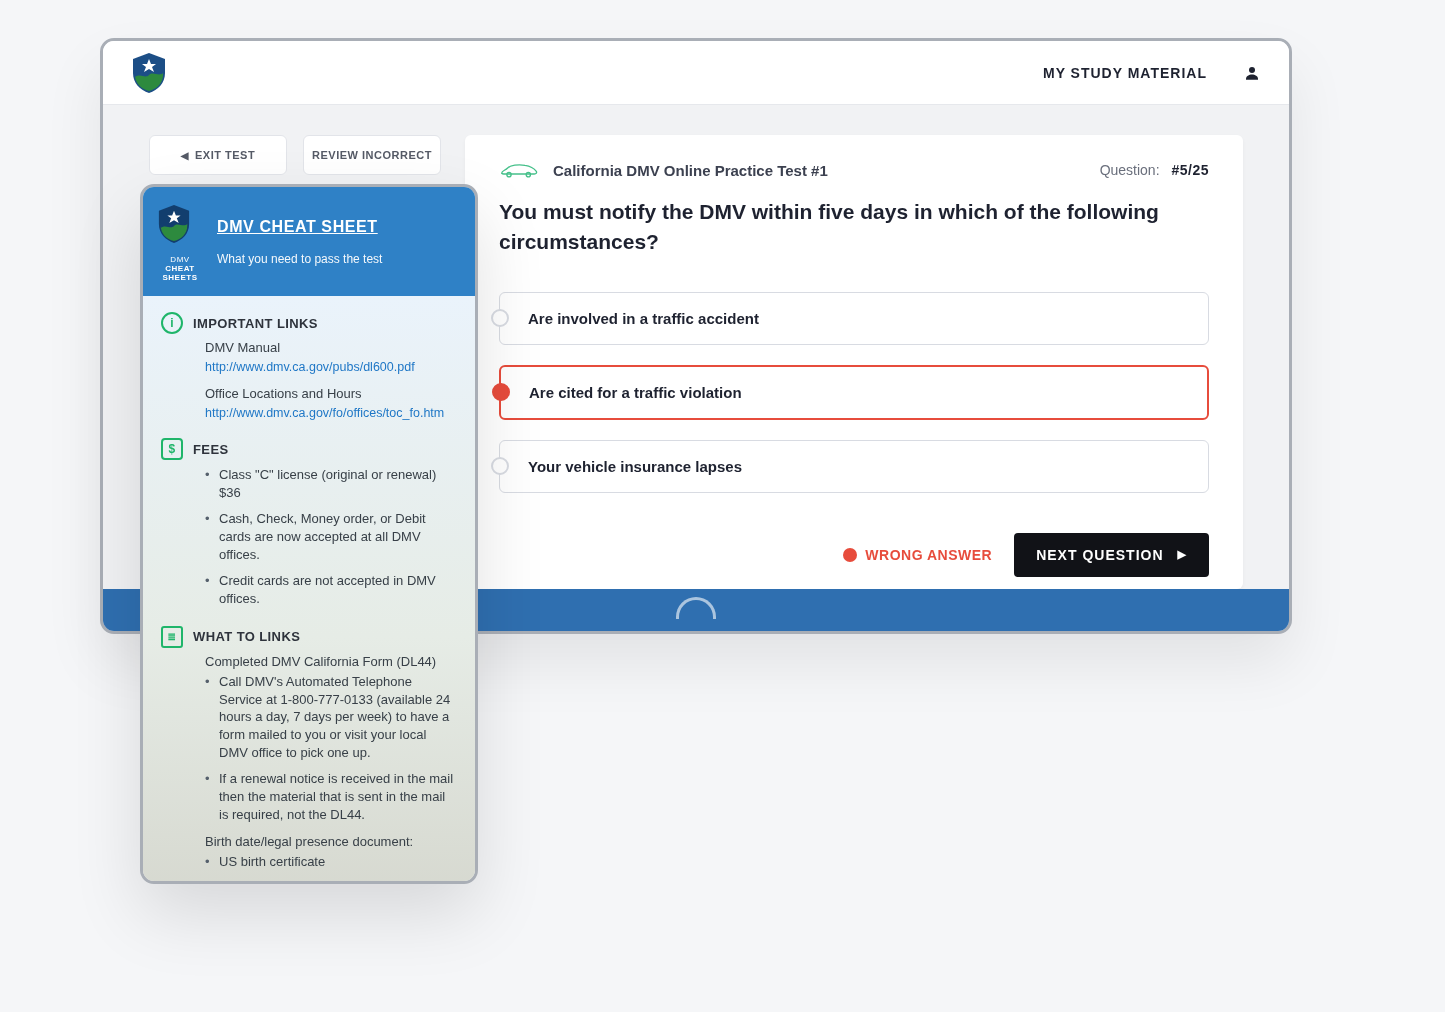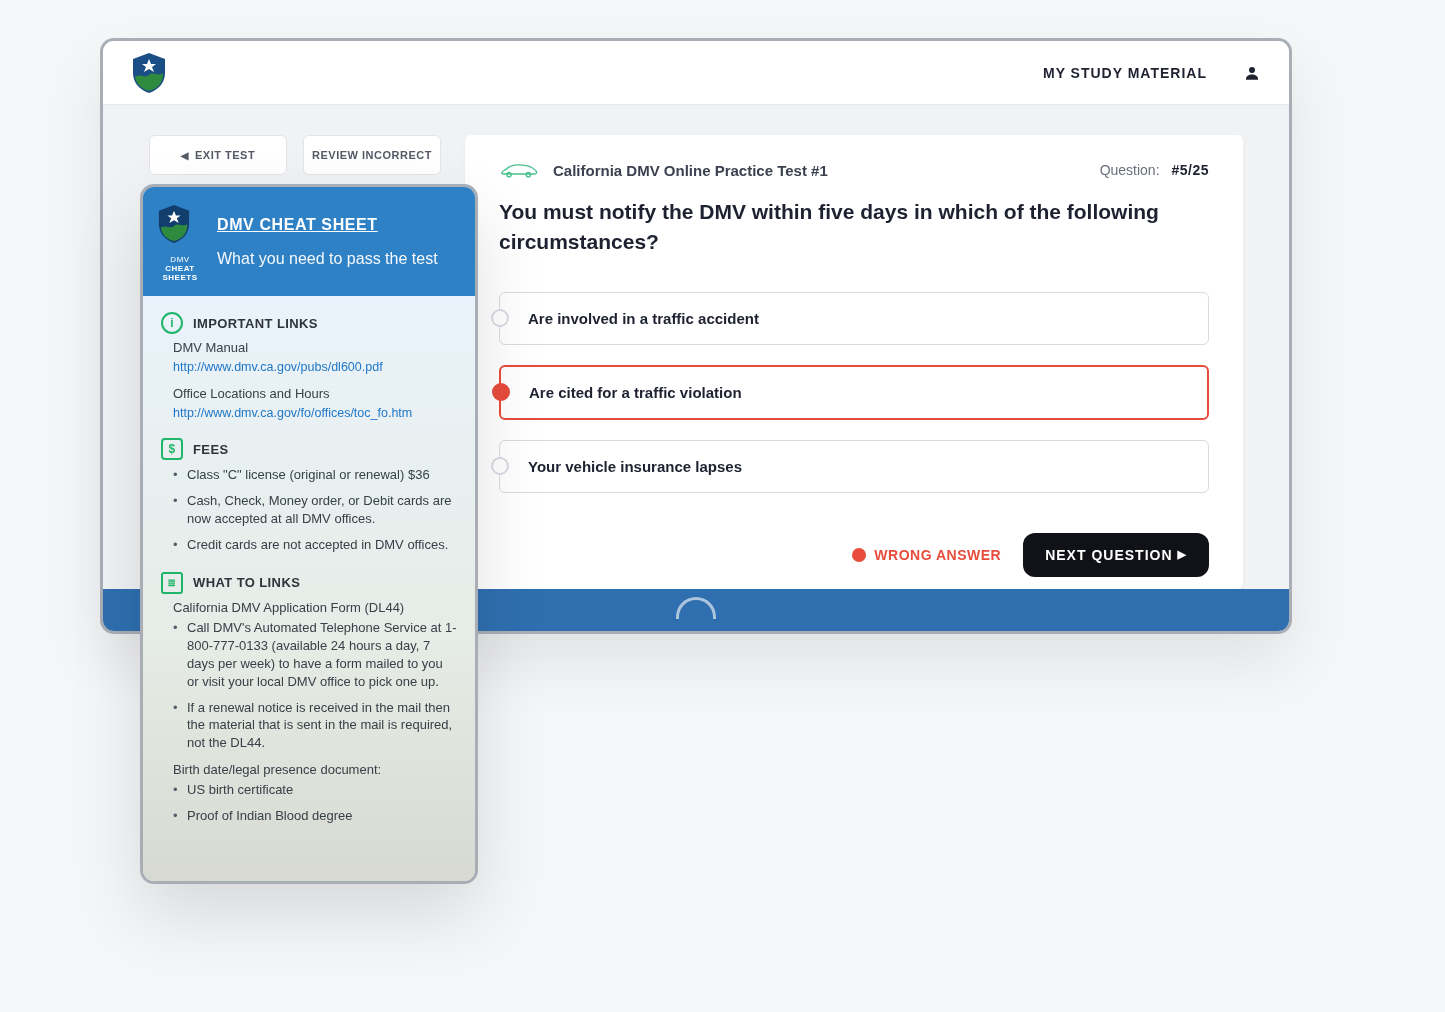--- a/index.html
+++ b/index.html
@@ -106,23 +106,23 @@
     display:flex; align-items:center; justify-content:flex-end; gap:22px;
   }
   .wrong-ans {
     display:flex; align-items:center; gap:8px;
     color:#e74c3c; font-weight:700; font-size:14px; letter-spacing:.5px;
   }
   .wrong-ans .reddot {
     width:14px; height:14px; border-radius:50%; background:#e74c3c;
   }
   .next-btn {
-    background:#111217; color:#fff; border:none; border-radius:12px;
+    background:#111217; color:#fff; border:none; border-radius:4px;
     padding:14px 22px; font-size:14px; font-weight:700; letter-spacing:1px;
-    display:flex; align-items:center; gap:5px; cursor:pointer;
+    display:flex; align-items:center; gap:14px; cursor:pointer;
   }
   .next-btn .tri { font-size:11px; }
 
   .app-footer {
     position:absolute; left:0; right:0; bottom:0; height:42px;
     background:#2f6fb0;
     display:flex; align-items:flex-start; justify-content:center;
   }
   .app-footer .arc {
     margin-top:8px; width:40px; height:22px;
@@ -141,21 +141,21 @@
     box-shadow: 0 30px 70px rgba(0,0,0,.12);
   }
   .mobile-header {
     background:#2f81c6; color:#fff;
     padding:14px 18px 14px 14px;
     display:flex; align-items:center; gap:14px;
   }
   .mobile-header .shield-small { width:34px; height:46px; }
   .mobile-header .txt { display:flex; flex-direction:column; }
   .mobile-header .title { font-size:16px; font-weight:800; letter-spacing:.6px;text-decoration:underline; }
-  .mobile-header .sub { font-size:16px; margin-top:16px; opacity:.95; }
+  .mobile-header .sub { font-size:12px; margin-top:16px; opacity:.95; }
   .mobile-header .brand { font-size:8px; letter-spacing:.5px; margin-top:4px; text-align:center; width:46px; }
   .mobile-header .brand b{font-weight:800;}
 
   .mobile-body {
     padding:16px 18px 10px 18px;
     font-size:13px; color:#384048;
     background:linear-gradient(#eaf3fb 0%, #e6ece6 55%, #d5d7ce 100%);
     height:calc(100% - 74px);
     overflow:hidden;
   }
@@ -165,21 +165,21 @@
     font-weight:800; font-size:13px; letter-spacing:.4px; color:#2e333c;
     margin-bottom:6px;
   }
   .sec-icon {
     width:22px; height:22px; border:2px solid #1fb56a; border-radius:50%;
     display:flex; align-items:center; justify-content:center;
     color:#1fb56a; font-size:12px; font-weight:800;
   }
   .sec-icon.square { border-radius:4px; }
   .sec-icon.doc { border-radius:3px; font-size:10px; }
-  .sec-body { margin-left:12px; }
+  .sec-body { margin-left:44px; }
   .sec-body .plain { margin-bottom:4px; }
   .sec-body a { color:#1f77c6; text-decoration:none; font-size:12.5px; word-break:break-all; }
   .sec-body ul { list-style:none; padding:0; margin:4px 0 0; }
   .sec-body ul li {
     position:relative; padding-left:14px; margin-bottom:8px; line-height:1.38;
   }
   .sec-body ul li::before {
     content:"•"; position:absolute; left:0; top:0; color:#55606c;
   }
 </style>
@@ -316,21 +316,21 @@
         </ul>
       </div>
     </div>
 
     <div class="section">
       <div class="sec-head">
         <span class="sec-icon doc">≣</span>
         <span>WHAT TO LINKS</span>
       </div>
       <div class="sec-body">
-        <div class="plain">California DMV Application Form (DL44)</div>
+        <div class="plain">Completed DMV California Form (DL44)</div>
         <ul>
           <li>Call DMV's Automated Telephone Service at 1-800-777-0133 (available 24 hours a day, 7 days per week) to have a form mailed to you or visit your local DMV office to pick one up.</li>
           <li>If a renewal notice is received in the mail then the material that is sent in the mail is required, not the DL44.</li>
         </ul>
         <div class="plain" style="margin-top:10px">Birth date/legal presence document:</div>
         <ul>
           <li>US birth certificate</li>
           <li>Proof of Indian Blood degree</li>
         </ul>
       </div>

